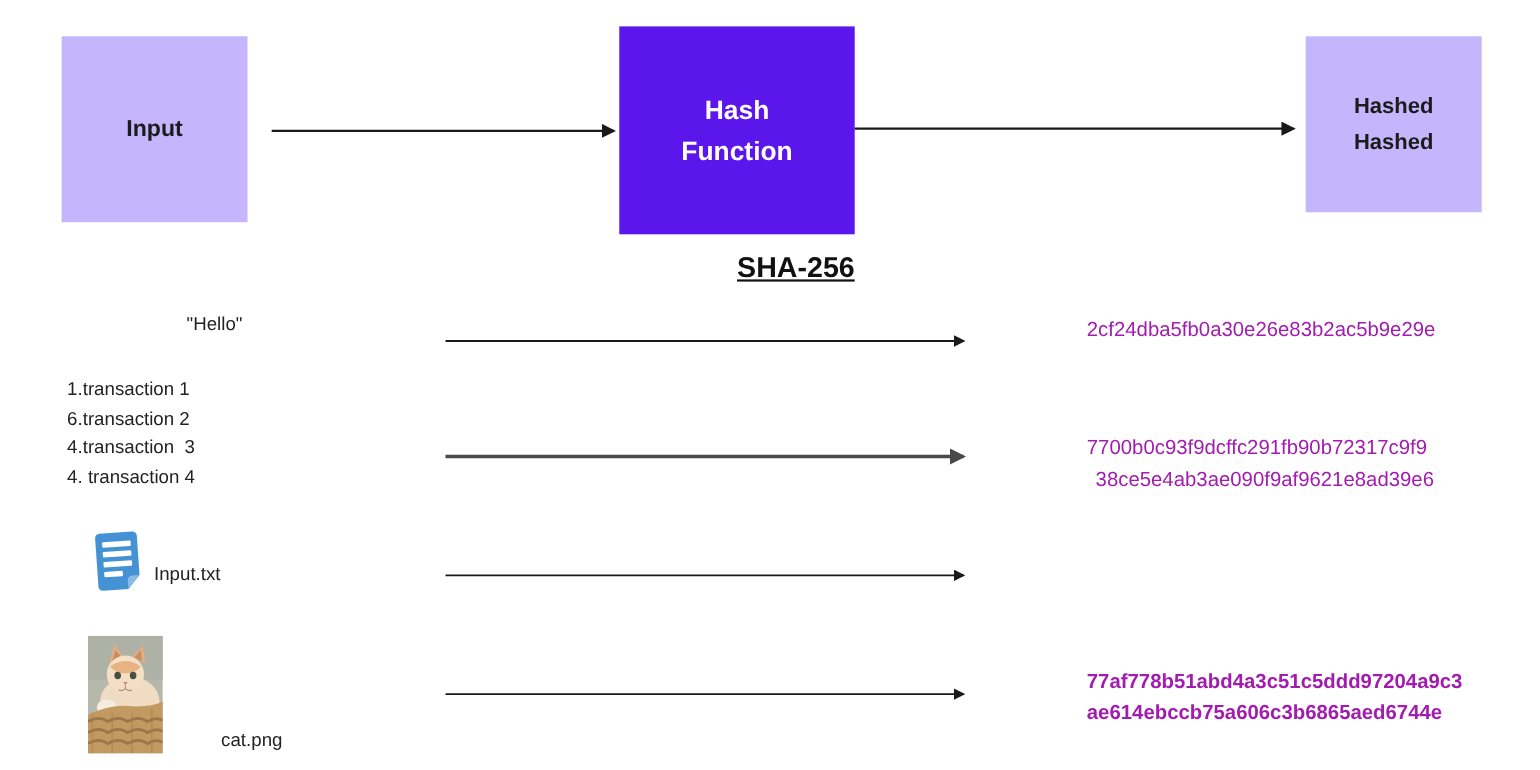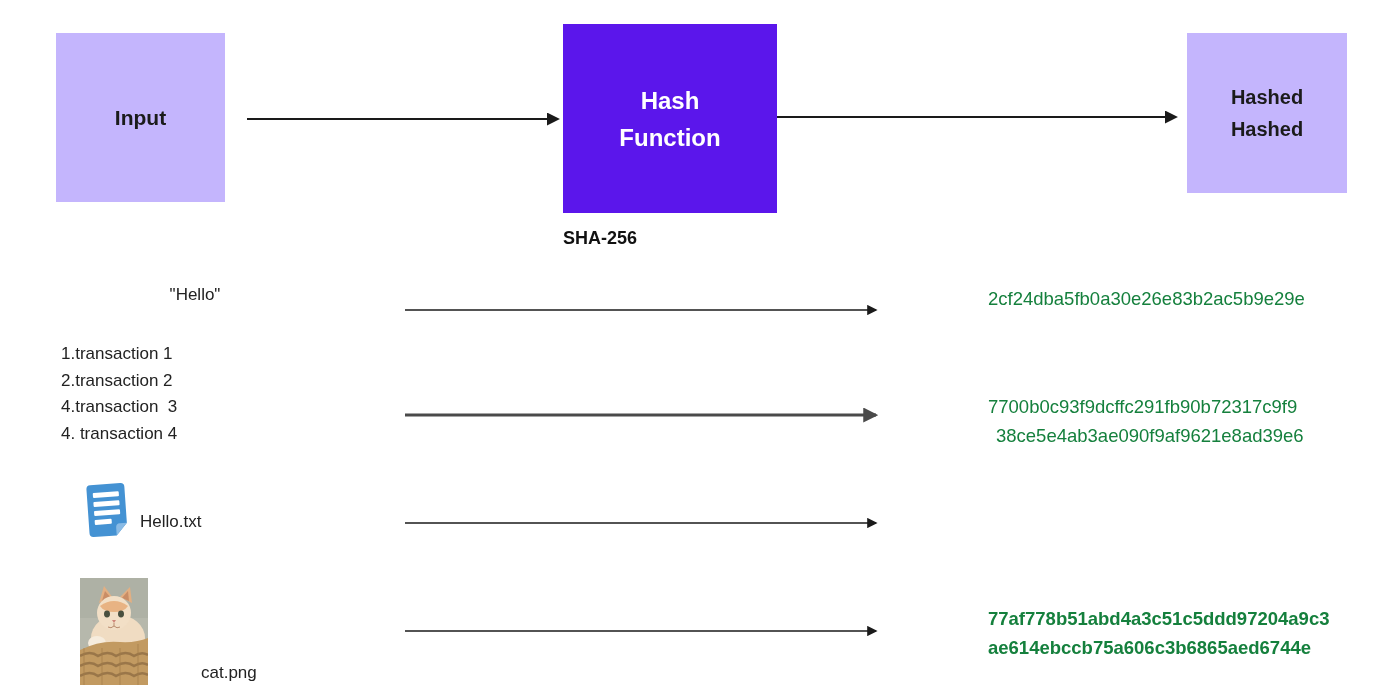--- a/index.html
+++ b/index.html
@@ -7,24 +7,24 @@
     position:relative;width:1400px;height:700px;background:#ffffff;
     font-family:"Liberation Sans","DejaVu Sans",sans-serif;color:#1c1c1c;overflow:hidden;
   }
   .abs{position:absolute;}
   .box{display:flex;flex-direction:column;align-items:center;justify-content:center;text-align:center;}
   .yellow-box{background:#c4b5fd;}
   .purple-box{background:#5b16eb;}
   .box-label{font-weight:700;color:#1b1b1b;font-size:21px;line-height:31px;}
   .purple-label{font-weight:700;color:#ffffff;font-size:24px;line-height:37px;}
   .hashed-label{font-weight:700;color:#1b1b1b;font-size:20px;line-height:32px;}
-  .algo-label{font-weight:700;color:#111111;font-size:18px;text-align:left;}
+  .algo-label{font-weight:700;color:#111111;font-size:26px;text-align:right;text-decoration:underline;}
   .input-example{font-size:17px;color:#222222;}
   .tx-line{white-space:pre;line-height:26.5px;}
-  .hash-value{font-size:18.5px;line-height:29px;color:#15803d;white-space:pre;}
+  .hash-value{font-size:18.5px;line-height:29px;color:#a21caf;white-space:pre;}
   svg{display:block;}
   #arrow-layer{position:absolute;left:0;top:0;pointer-events:none;}
 </style>
 </head>
 <body>
 
 <div id="canvas">
 
   <div class="abs box yellow-box" style="left:56px;top:33px;width:169px;height:169px;">
     <div class="box-label">Input</div>
@@ -59,42 +59,42 @@
     <line x1="405" y1="631" x2="876" y2="631" stroke="#1a1a1a" stroke-width="1.6" marker-end="url(#ah-black)"></line>
   </svg>
 
   <div class="abs input-example" style="left:100px;top:285px;width:190px;text-align:center;">"Hello"</div>
   <div class="abs" style="left:988px;top:284px;">
     <div class="hash-value">2cf24dba5fb0a30e26e83b2ac5b9e29e</div>
   </div>
 
   <div class="abs input-example" style="left:61px;top:341px;width:190px;">
     <div class="tx-line">1.transaction 1</div>
-    <div class="tx-line">2.transaction 2</div>
+    <div class="tx-line">6.transaction 2</div>
     <div class="tx-line">4.transaction  3</div>
     <div class="tx-line">4. transaction 4</div>
   </div>
   <div class="abs" style="left:988px;top:392px;">
     <div class="hash-value">7700b0c93f9dcffc291fb90b72317c9f9</div>
     <div class="hash-value" style="padding-left:8px;text-align:center;">38ce5e4ab3ae090f9af9621e8ad39e6</div>
   </div>
 
   <div class="abs" style="left:84px;top:481px;width:48px;height:60px;">
     <svg width="48" height="60" viewBox="0 0 48 60">
       <g transform="rotate(-4 24 30)">
         <path d="M8,3 h30 a4,4 0 0 1 4,4 v36 l-11,12 H8 a4,4 0 0 1 -4,-4 V7 a4,4 0 0 1 4,-4 z" fill="#4492d3"></path>
         <path d="M42,43 l-11,12 v-8 a4,4 0 0 1 4,-4 z" fill="#8abbe5"></path>
         <rect x="10" y="11" width="26" height="5" rx="1" fill="#ffffff"></rect>
         <rect x="10" y="20" width="26" height="5" rx="1" fill="#ffffff"></rect>
         <rect x="10" y="29" width="26" height="5" rx="1" fill="#ffffff"></rect>
         <rect x="10" y="38" width="17" height="5" rx="1" fill="#ffffff"></rect>
       </g>
     </svg>
   </div>
-  <div class="abs input-example" style="left:140px;top:512px;">Hello.txt</div>
+  <div class="abs input-example" style="left:140px;top:512px;">Input.txt</div>
 
   <div class="abs" style="left:80px;top:578px;width:68px;height:107px;">
     <svg width="68" height="107" viewBox="0 0 68 107">
 
       <rect x="0" y="0" width="68" height="107" fill="#b6b8ac"></rect>
       <rect x="0" y="0" width="68" height="40" fill="#aeb1a5"></rect>
 
       <ellipse cx="38" cy="60" rx="27" ry="23" fill="#f0dcc2"></ellipse>
 
       <polygon points="19,25 24,8 33,20" fill="#e3af82"></polygon>

